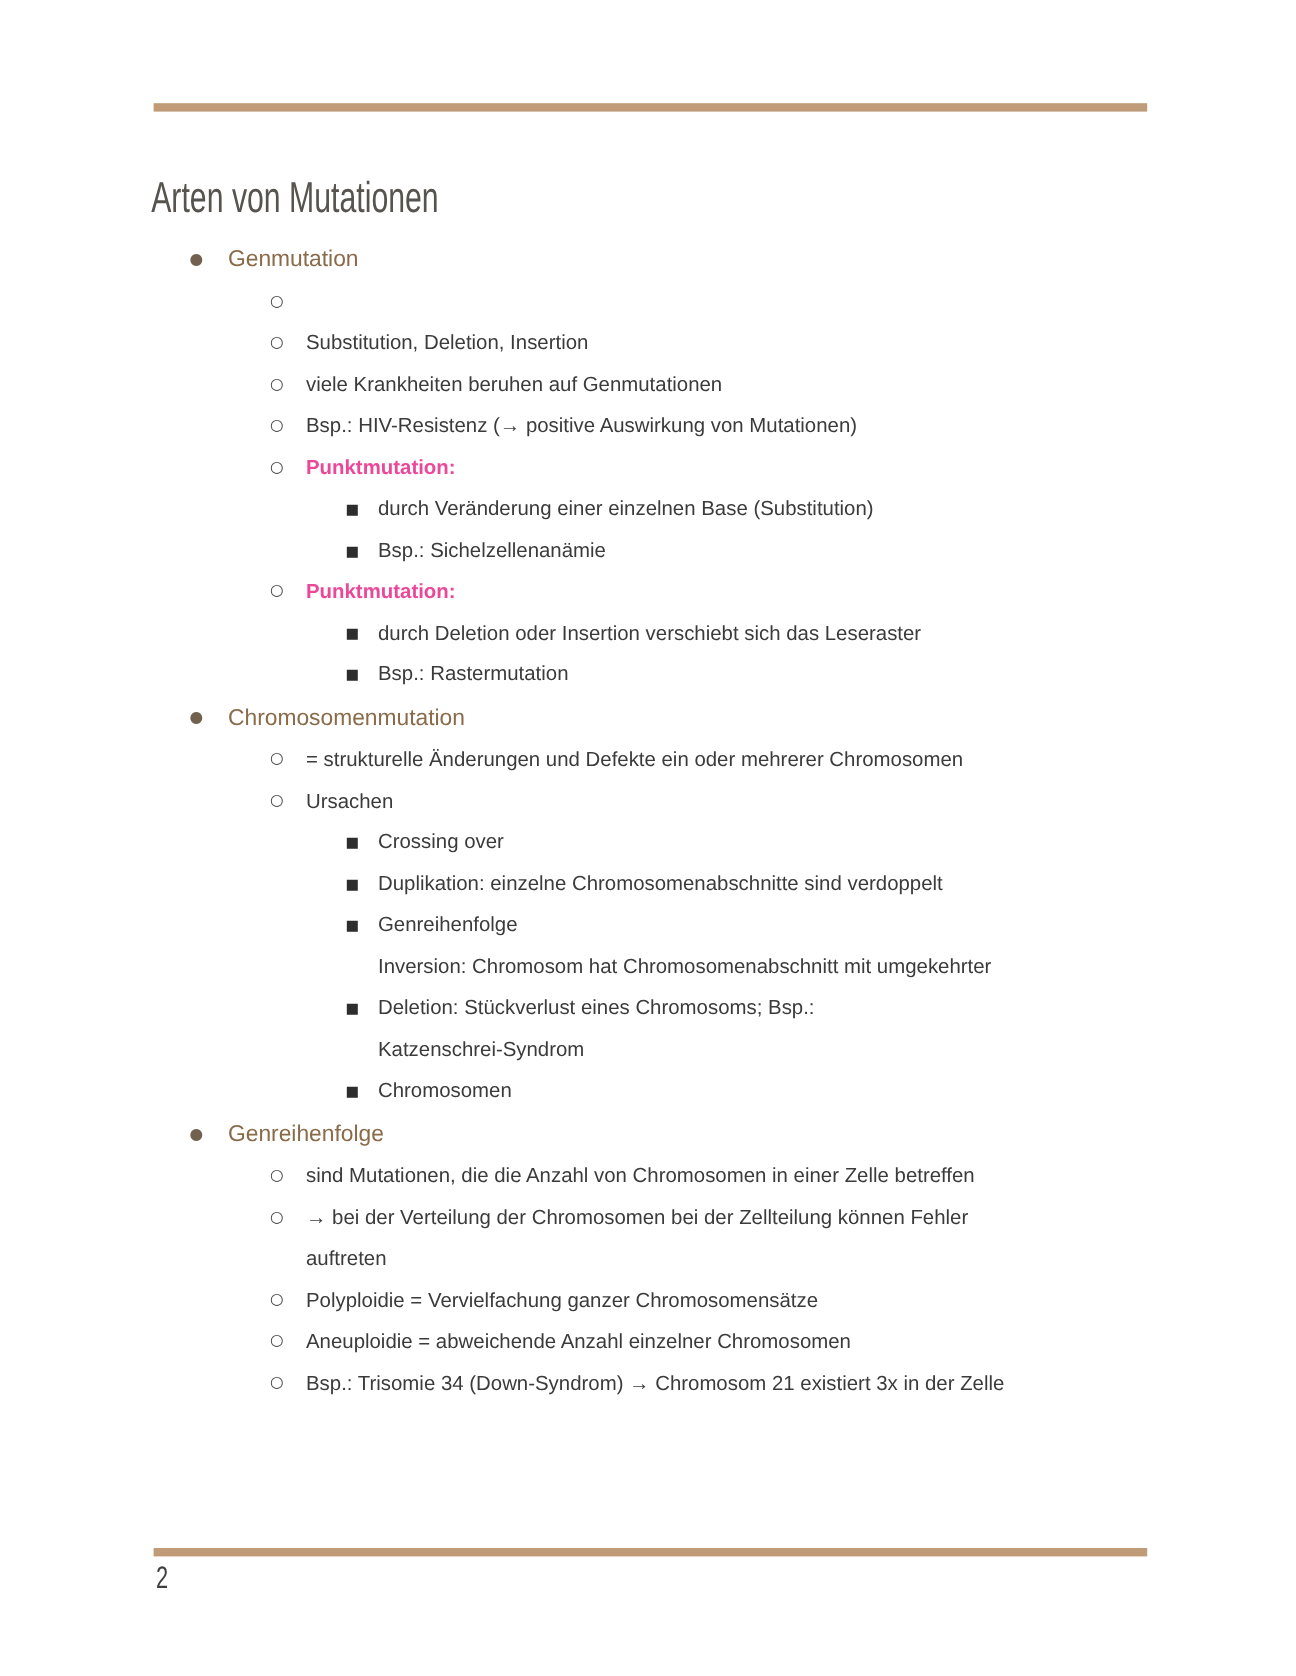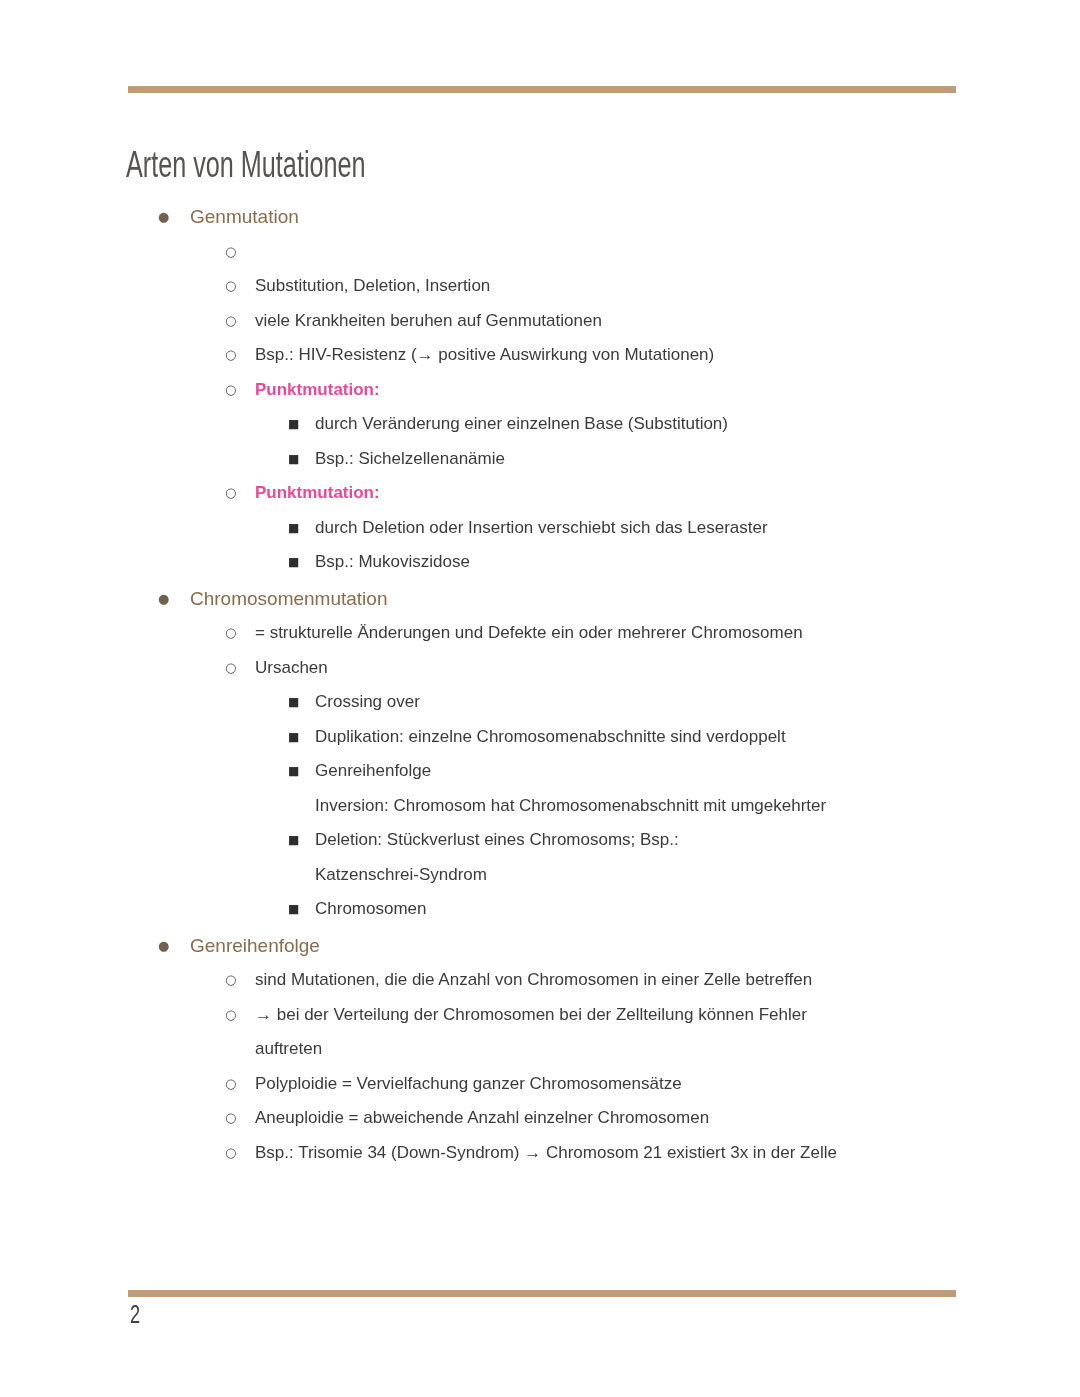--- a/index.html
+++ b/index.html
@@ -127,21 +127,21 @@
       </div>
       <div class="item level3">
         <span class="bullet">■</span>
         <div class="text">
           <div class="line">durch Deletion oder Insertion verschiebt sich das Leseraster</div>
         </div>
       </div>
       <div class="item level3">
         <span class="bullet">■</span>
         <div class="text">
-          <div class="line">Bsp.: Mukoviszidose</div>
+          <div class="line">Bsp.: Rastermutation</div>
         </div>
       </div>
       <div class="item level1">
         <span class="bullet">●</span>
         <div class="text">
           <div class="line">Chromosomenmutation</div>
         </div>
       </div>
       <div class="item level2">
         <span class="bullet">○</span>

